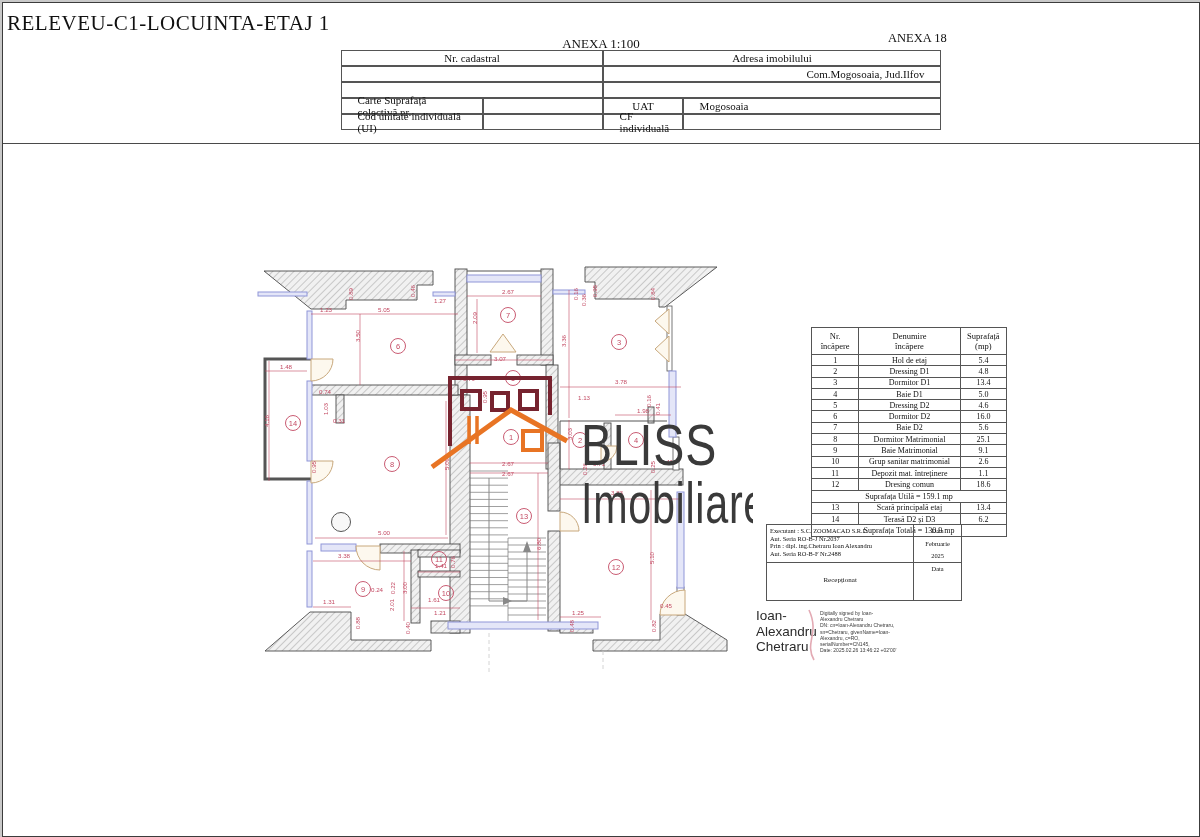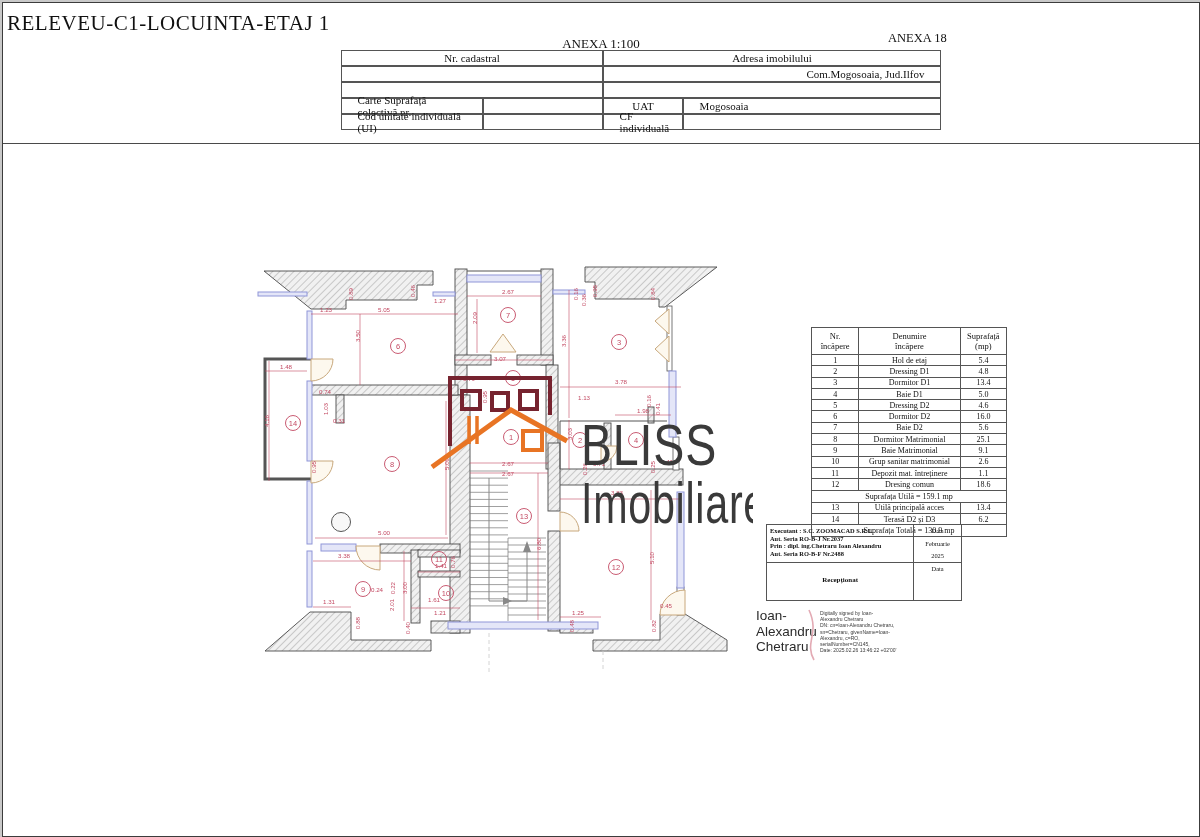--- a/index.html
+++ b/index.html
@@ -13,21 +13,21 @@
   .cad>div{border:0.8px solid #555;margin:-0.4px;display:flex;align-items:center;padding:0 16px;background:transparent;}
   .c-span2{grid-column:span 2;}
   .c-center{justify-content:center;}
   .c-right{justify-content:flex-end;}
   .rt{position:absolute;left:763px;top:324px;width:196px;border-collapse:collapse;font-size:8px;color:#111;margin-left:45px;}
   .rt td{border:0.8px solid #555;padding:0 2px;height:10.3px;line-height:9px;text-align:center;}
   .rt .hd td{font-size:8.5px;height:26px;line-height:10px;}
   .rt .merge td{height:11px;}
   .ex{position:absolute;left:763px;top:521px;width:196px;border-collapse:collapse;font-size:6.4px;color:#111;}
   .ex td{border:0.8px solid #555;vertical-align:top;padding:2px 3px;line-height:7.6px;}
-  .ex .c1{width:148px;font-weight:bold;}
+  .ex .c1{width:148px;}
   .ex .c2{width:42px;text-align:center;}
   .ex .rec{height:33px;text-align:center;vertical-align:middle;font-size:7px;}
   .ex .rec2{height:33px;text-align:center;vertical-align:top;}
   .sig-name{position:absolute;left:753px;top:605px;font-family:"Liberation Sans",sans-serif;font-size:13.5px;line-height:15.5px;color:#2b2b2b;}
   .sig-details{position:absolute;left:817px;top:607px;width:95px;font-family:"Liberation Sans",sans-serif;font-size:5px;line-height:6.2px;color:#3a3a3a;}
   .sig-flourish{position:absolute;left:799px;top:603px;}
   svg text{font-family:"Liberation Sans",sans-serif;}
   .dimtxt{fill:#c34a63;font-size:6.2px;}
   .roomnum{fill:#c34a63;font-size:7.5px;}
   .wm{fill:#3a3a3a;letter-spacing:1px;}
@@ -402,21 +402,21 @@
         <tr>
           <td>12</td>
           <td>Dresing comun</td>
           <td>18.6</td>
         </tr>
         <tr class="merge">
           <td colspan="3">Suprafața Utilă = 159.1 mp</td>
         </tr>
         <tr>
           <td>13</td>
-          <td>Utilă principală acces</td>
+          <td>Scară principală etaj</td>
           <td>13.4</td>
         </tr>
         <tr>
           <td>14</td>
           <td>Terasă D2 și D3</td>
           <td>6.2</td>
         </tr>
         <tr class="merge">
           <td colspan="3">Suprafața Totală = 130.9 mp</td>
         </tr>

